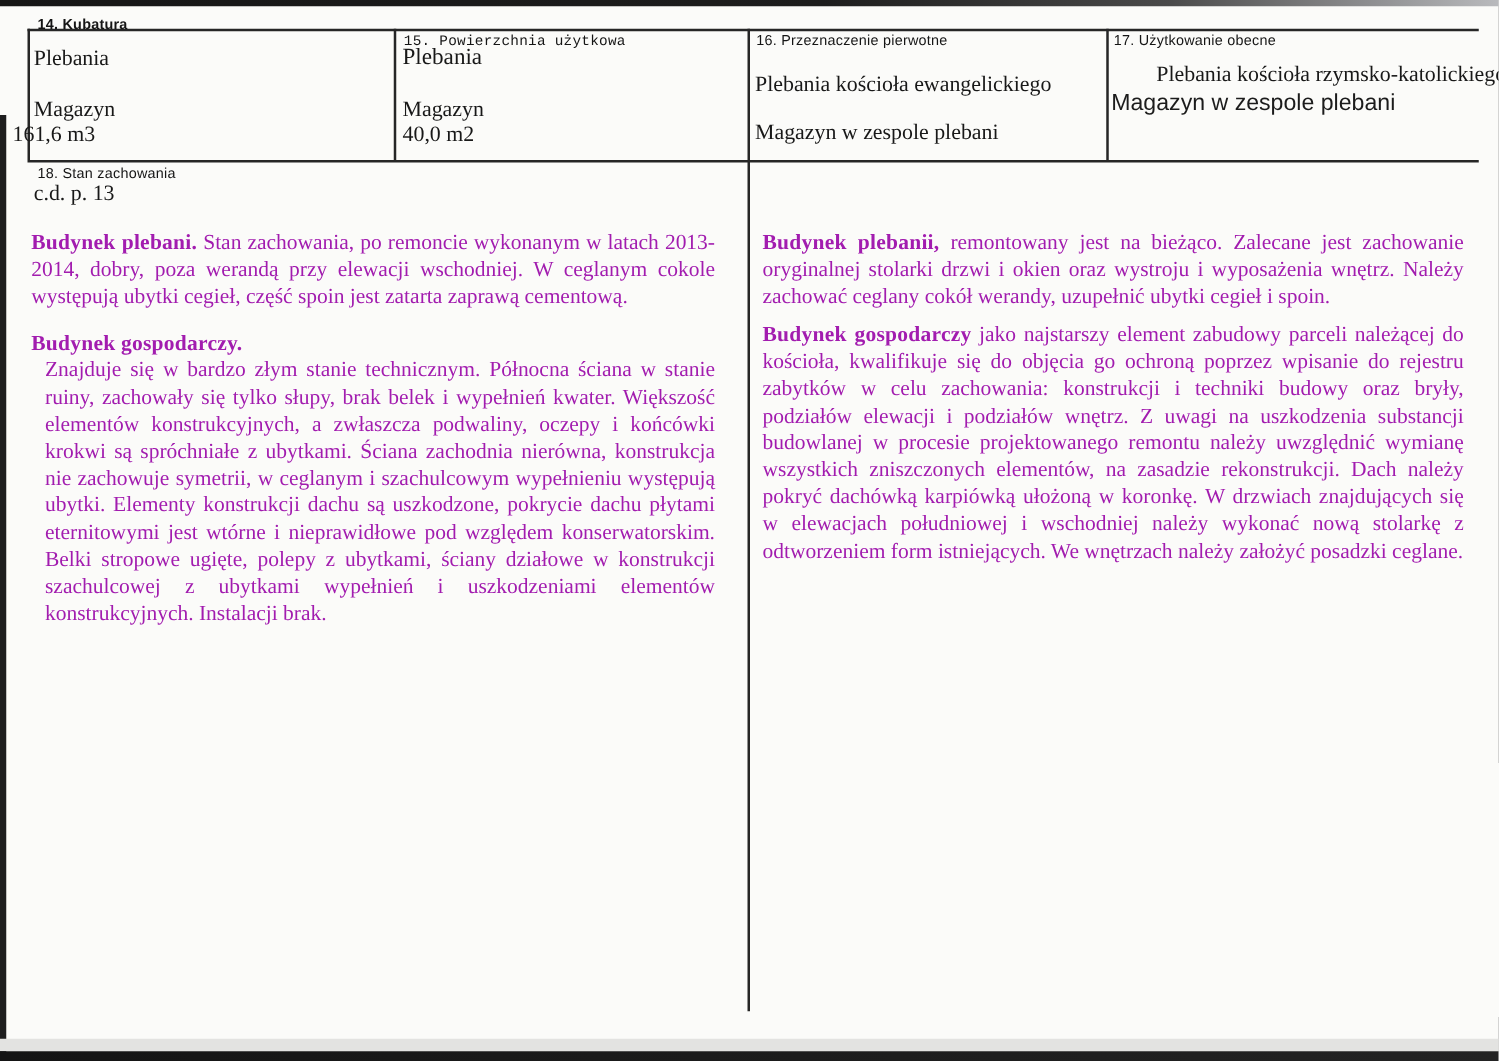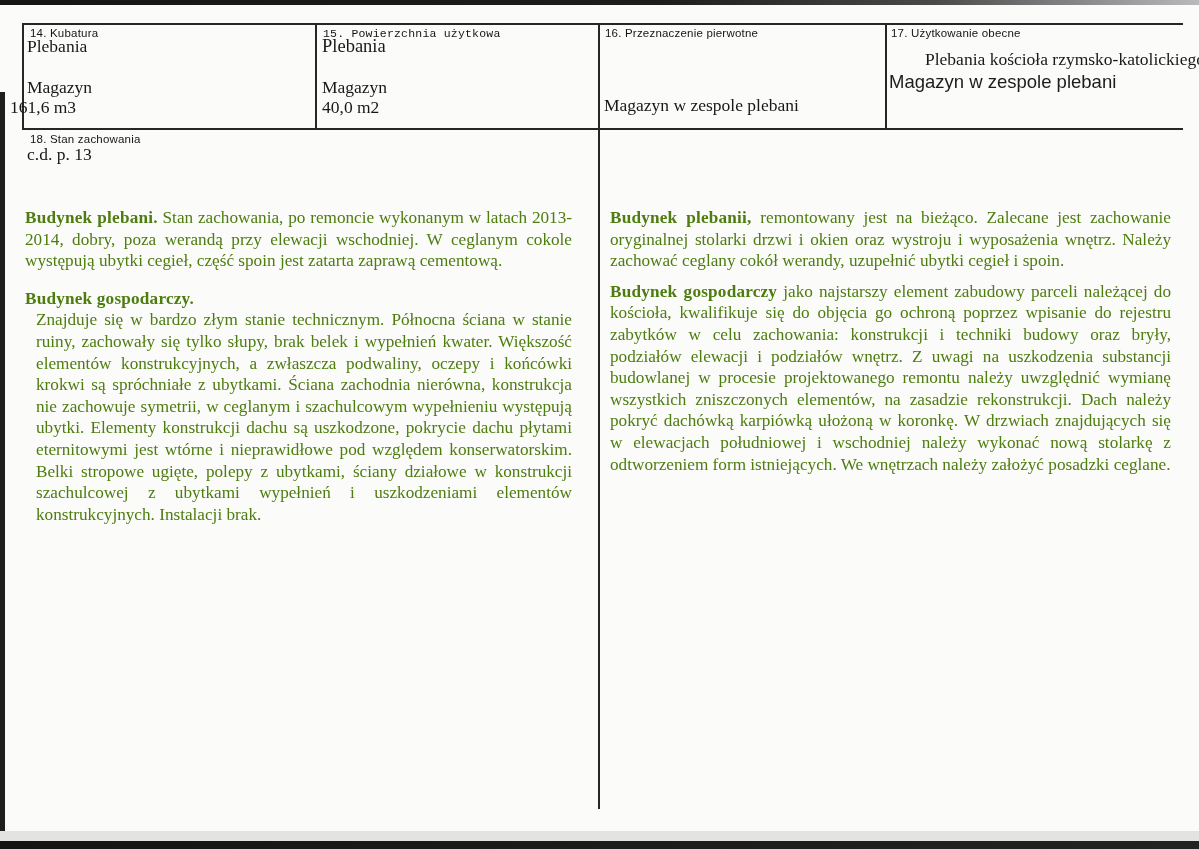--- a/index.html
+++ b/index.html
@@ -28,23 +28,22 @@
     font-family:"Liberation Sans","DejaVu Sans",sans-serif;
     font-size:11.5px;color:#151515;white-space:nowrap;letter-spacing:.2px;
   }
   
   .fval{position:absolute;font-size:17.5px;white-space:nowrap;color:#181818;}
   .fval-sans{position:absolute;font-family:"Liberation Sans","DejaVu Sans",sans-serif;
     font-size:18.5px;white-space:nowrap;color:#1c1c1c;}
   
   .textcol{
     position:absolute;top:183px;
-    font-size:17.2px;line-height:21.6px;color:#4d7c0f;
+    font-size:17.2px;line-height:21.6px;color:#a21caf;
     text-align:justify;
-    margin-top:24px;
   }
   .col-left{left:25px;width:547px;}
   .col-right{left:610px;width:561px;}
   .textcol p{margin:0;}
   .p-gap-lg{margin-top:16px !important;}
   .p-gap-sm{margin-top:9px !important;}
   .indent{margin-left:11px !important;}
   b{font-weight:bold;letter-spacing:.2px;}
 </style>
 </head>
@@ -57,31 +56,32 @@
   <div class="scan-bottom-gray"></div>
   <div class="scan-bottom-black"></div>
 
   <div class="hline" style="left:22px;top:23px;width:1161px;"></div>
   <div class="hline" style="left:22px;top:128px;width:1161px;"></div>
   <div class="vline" style="left:22px;top:23px;height:105px;"></div>
   <div class="vline" style="left:315px;top:23px;height:105px;"></div>
   <div class="vline" style="left:598px;top:23px;height:786px;"></div>
   <div class="vline" style="left:885px;top:23px;height:105px;"></div>
 
-  <div class="flabel" style="left:30px;top:27px;">14. Kubatura</div>
+  <div class="flabel" style="left:30px;top:14px;font-weight:bold;">14. Kubatura</div>
   <div class="fval" style="left:27px;top:36px;">Plebania</div>
   <div class="fval" style="left:27px;top:77px;">Magazyn</div>
   <div class="fval" style="left:10px;top:97px;">161,6  m3</div>
 
   <div class="flabel" style="left:323px;top:27px;font-family:Liberation Mono, monospace;">15. Powierzchnia użytkowa</div>
   <div class="fval" style="left:322px;top:36px;font-size:18.5px;">Plebania</div>
   <div class="fval" style="left:322px;top:77px;">Magazyn</div>
   <div class="fval" style="left:322px;top:97px;">40,0 m2</div>
 
   <div class="flabel" style="left:605px;top:27px;">16. Przeznaczenie pierwotne</div>
+  <div class="fval" style="left:604px;top:57px;">Plebania kościoła ewangelickiego</div>
   <div class="fval" style="left:604px;top:95px;">Magazyn w zespole plebani</div>
 
   <div class="flabel" style="left:891px;top:27px;text-align:right;">17. Użytkowanie obecne</div>
   <div class="fval" style="left:889px;top:49px;margin-left:36px;">Plebania kościoła rzymsko-katolickiego.</div>
   <div class="fval-sans" style="left:889px;top:71px;">Magazyn w zespole plebani</div>
 
   <div class="flabel" style="left:30px;top:133px;">18. Stan zachowania</div>
   <div class="fval" style="left:27px;top:144px;">c.d. p. 13</div>
 
 

